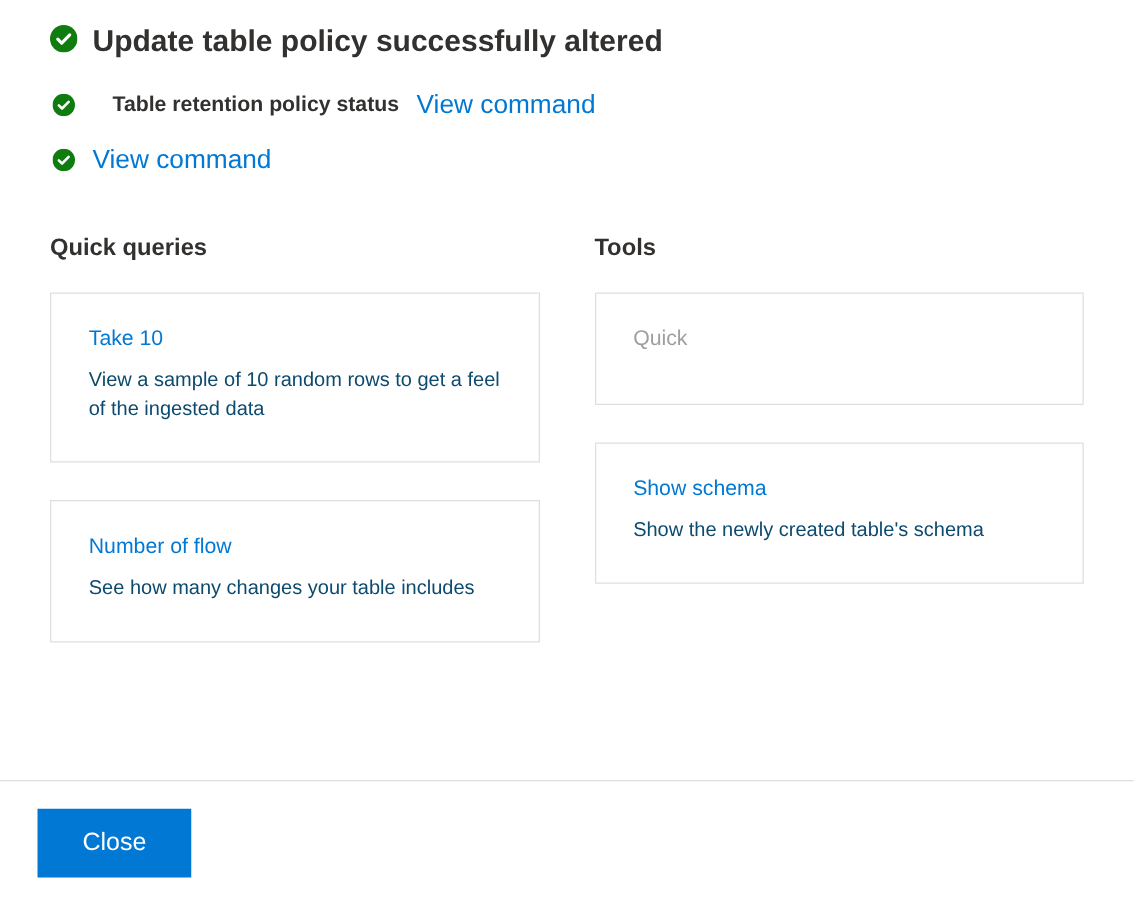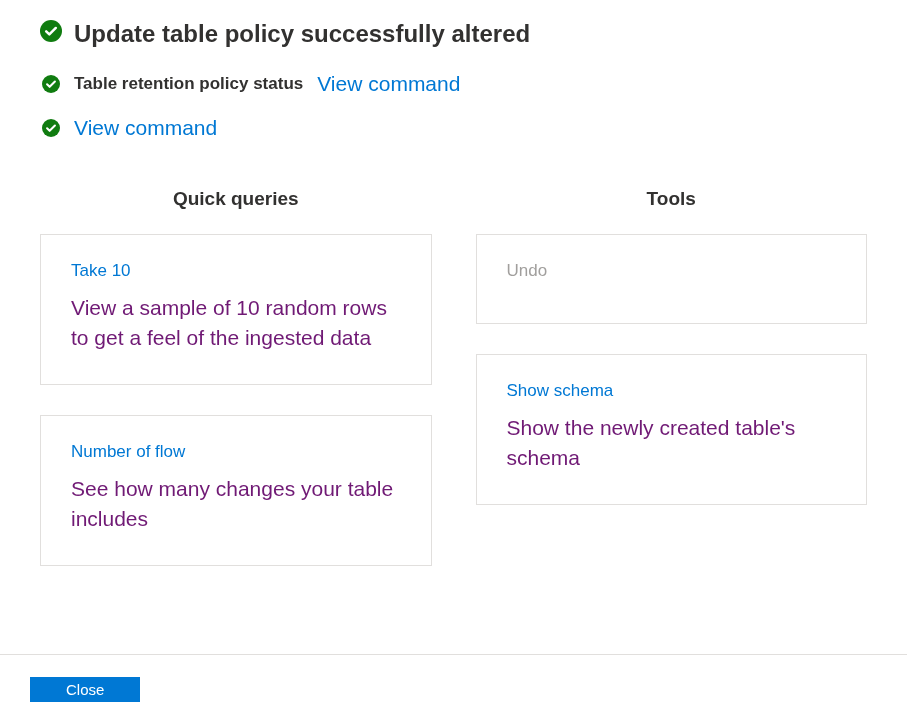--- a/index.html
+++ b/index.html
@@ -29,20 +29,21 @@
       display: flex;
       align-items: center;
       gap: 14px;
       margin-bottom: 20px;
       padding-left: 2px;
     }
     .status-label {
       font-size: 17px;
       font-weight: 600;
       color: #323130;
+      margin-left: 16px;
     }
     .link {
       color: #0078d4;
       font-size: 21px;
       font-weight: 400;
       cursor: pointer;
     }
     .check-icon-lg {
       width: 22px;
       height: 22px;
@@ -59,21 +60,20 @@
       margin-top: 48px;
     }
     .column {
       flex: 1;
     }
     .column-heading {
       font-size: 19px;
       font-weight: 600;
       color: #323130;
       margin-bottom: 24px;
-      text-align: center;
     }
     .card {
       border: 1px solid #e1dfdd;
       padding: 26px 30px 30px 30px;
       margin-bottom: 30px;
       background: #ffffff;
     }
     .card-title {
       color: #0078d4;
       font-size: 17px;
@@ -81,39 +81,39 @@
       margin-bottom: 12px;
       cursor: pointer;
       display: inline-block;
       text-align: center;
     }
     .card-title.disabled {
       color: #a19f9d;
       cursor: default;
     }
     .card-desc {
-      font-size: 21px;
-      color: #701a75;
+      font-size: 16px;
+      color: #0c4a6e;
       line-height: 1.45;
     }
     .footer {
       position: absolute;
       bottom: 0;
       left: 0;
       right: 0;
       border-top: 1px solid #e1dfdd;
       padding: 22px 30px;
     }
     .btn-primary {
       background: #0078d4;
       color: #ffffff;
       border: none;
-      font-size: 15px;
+      font-size: 20px;
       font-weight: 400;
-      padding: 4px 36px;
+      padding: 16px 36px;
       cursor: pointer;
       font-family: inherit;
     }
   </style>
 </head>
 <body>
 
 <div class="content">
 
   <div class="header-row">
@@ -154,21 +154,21 @@
       <div class="card">
         <a class="card-title">Number of flow</a>
         <div class="card-desc">See how many changes your table includes</div>
       </div>
     </div>
 
     <div class="column">
       <div class="column-heading">Tools</div>
 
       <div class="card">
-        <span class="card-title disabled">Undo</span>
+        <span class="card-title disabled">Quick</span>
       </div>
 
       <div class="card">
         <a class="card-title">Show schema</a>
         <div class="card-desc">Show the newly created table's schema</div>
       </div>
     </div>
 
   </div>
 

